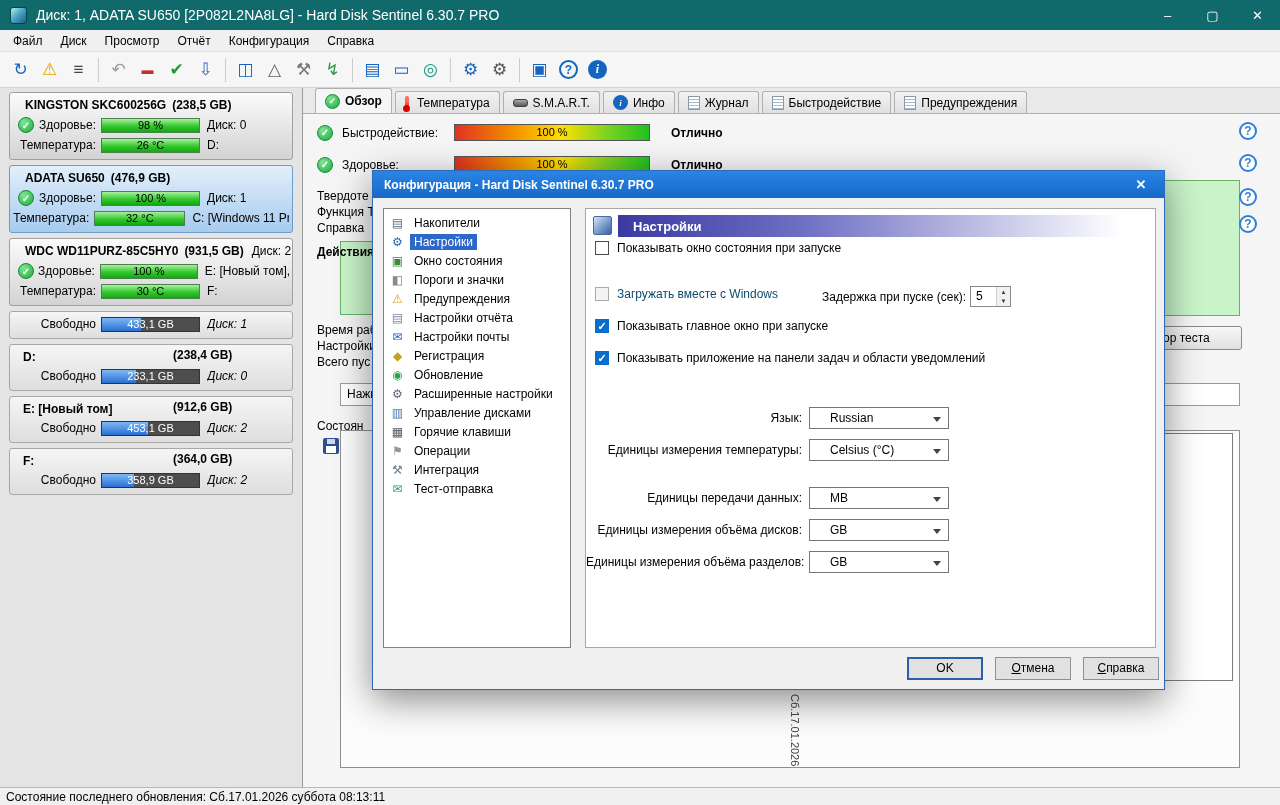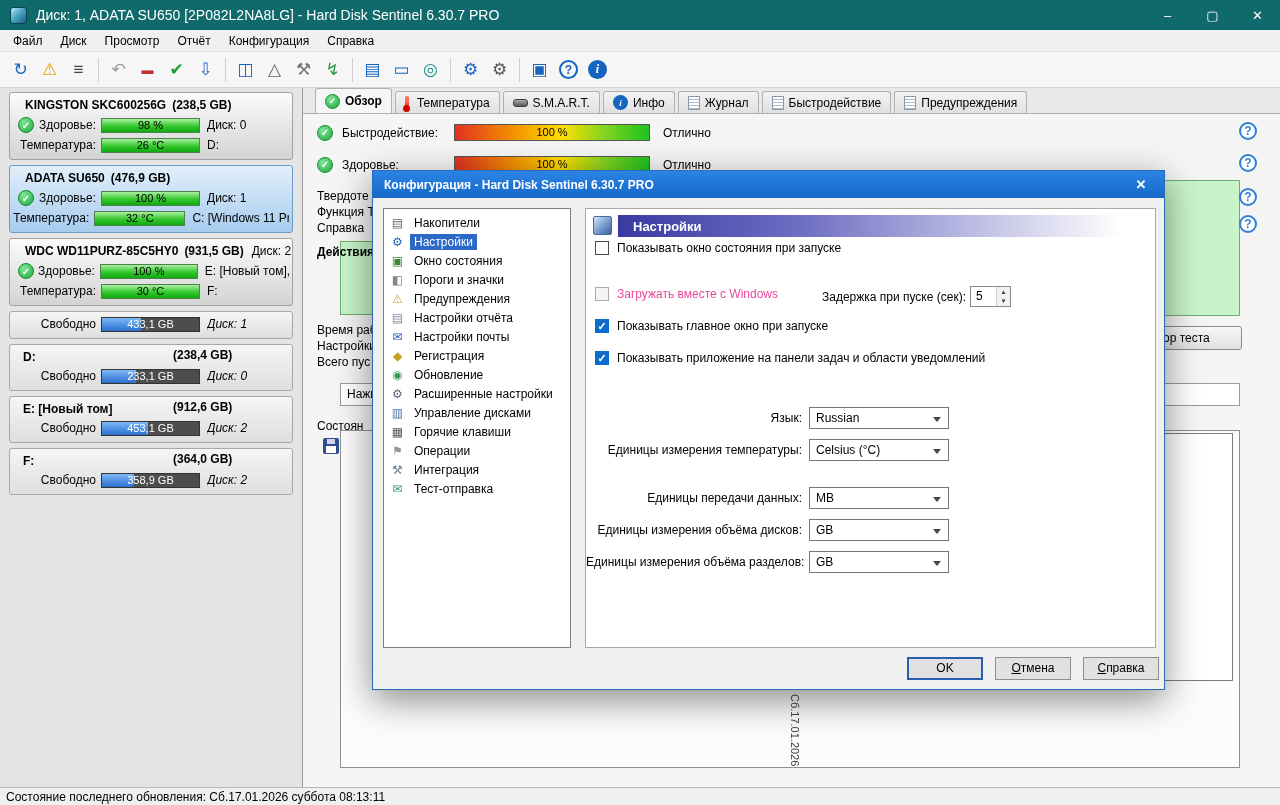--- a/index.html
+++ b/index.html
@@ -62,21 +62,21 @@
   .tabbar{height:25px;display:flex;align-items:flex-end;padding-left:12px;background:#e9e9e9}
   .tab{height:22px;display:flex;align-items:center;gap:5px;padding:0 9px;border:1px solid #b0b0b0;border-bottom:none;
     border-radius:3px 3px 0 0;background:linear-gradient(#f3f3f3,#e0e0e0);margin-right:3px;white-space:nowrap}
   .tab.selected{height:25px;background:#f6f6f6;font-weight:bold;z-index:2}
   .content{position:absolute;top:25px;left:0;right:0;bottom:0;background:#f5f5f5;border-top:1px solid #b0b0b0;overflow:hidden}
 
   .ov-row{position:absolute;left:14px;display:flex;align-items:center;gap:9px;white-space:nowrap}
   .ov-label{width:103px}
   .perf-bar{width:196px;height:17px;border:1px solid #555;text-align:center;font-size:11px;line-height:15px;
     background:linear-gradient(90deg,#e13122 0%,#f28a00 28%,#ffe000 55%,#7ed321 78%,#1fc21f 100%)}
-  .ov-status{font-weight:normal;margin-left:4px}
+  .ov-status{font-weight:bold;margin-left:12px}
   .help-q{position:absolute;right:23px;width:18px;height:18px;border-radius:50%;border:2px solid #2f7fd6;color:#2f7fd6;
     font-weight:bold;font-size:12px;display:flex;align-items:center;justify-content:center;background:#fff}
   .frag{position:absolute;left:14px;white-space:nowrap}
   .frag.bold{font-weight:bold}
   .green-box{position:absolute;background:#c9f4c9;border:1px solid #6cb06c}
   .white-row{position:absolute;left:37px;top:269px;width:900px;height:23px;background:#fff;border:1px solid #9a9a9a;
     line-height:21px;padding-left:6px;white-space:nowrap;overflow:hidden}
   .retest{position:absolute;left:801px;top:212px;width:138px;height:24px;border:1px solid #8a8a8a;border-radius:3px;
     background:linear-gradient(#f8f8f8,#e0e0e0);text-align:center;line-height:22px}
   .chart-box{position:absolute;left:37px;top:316px;width:900px;height:338px;background:#fcfcfc;border:1px solid #8f8f8f}
@@ -109,29 +109,29 @@
   .ph-icon{position:absolute;left:7px;top:7px;width:19px;height:19px;border:1px solid #4a6a96;border-radius:2px;
     background:linear-gradient(135deg,#d5e4f7 0%,#6d93c8 60%,#3a5f94 100%)}
   .ph-band{position:absolute;left:32px;top:6px;right:7px;height:22px;color:#fff;font-weight:bold;font-size:13px;
     display:flex;align-items:center;padding-left:15px;
     background:linear-gradient(90deg,#3a3aa2 0%,#6f6fc4 35%,#ffffff 95%)}
   .cb-row{position:absolute;left:9px;display:flex;align-items:center;gap:8px;white-space:nowrap}
   .cb{width:14px;height:14px;border:1px solid #4a4a4a;background:#fff;display:flex;align-items:center;justify-content:center;
     font-size:11px;line-height:12px;color:#fff;font-weight:bold}
   .cb.checked{background:#0a6ccc;border-color:#0a6ccc}
   .cb.disabled{border-color:#ababab;background:#f4f4f4}
-  .cb-label.disabled{color:#ec4899}
+  .cb-label.disabled{color:#0c4a6e}
   .delay-label{position:absolute;left:180px;top:81px;width:200px;text-align:right;white-space:nowrap}
   .spin{position:absolute;left:384px;top:77px;width:41px;height:21px;border:1px solid #8a8a8a;background:#fff;display:flex}
   .spin-val{flex:1;padding:2px 0 0 5px}
   .spin-btns{width:14px;display:flex;flex-direction:column;border-left:1px solid #cfcfcf}
   .spin-btn{flex:1;font-size:6px;display:flex;align-items:center;justify-content:center;background:#f1f1f1;color:#333}
   .sel-label{position:absolute;left:0;width:216px;text-align:right;white-space:nowrap}
   .select{position:absolute;left:223px;width:140px;height:22px;border:1px solid #767676;background:#fff;
-    display:flex;align-items:center;padding-left:6px;white-space:nowrap}
+    display:flex;align-items:center;padding-left:20px;white-space:nowrap}
   .select::after{content:"";position:absolute;right:7px;top:9px;border:4px solid transparent;border-top:5px solid #444}
   .dlg-btn{position:absolute;top:486px;width:76px;height:23px;background:#e1e1e1;border:1px solid #8f8f8f;
     text-align:center;line-height:21px;display:block}
   .dlg-btn.default{border-color:#2b5fae;box-shadow:inset 0 0 0 1px #2b5fae}
   .u-first::first-letter{text-decoration:underline}
 
   
   .statusbar{height:18px;background:#f0f0f0;border-top:1px solid #b8b8b8;display:flex;align-items:center;padding-left:6px}
 </style>
 </head>

